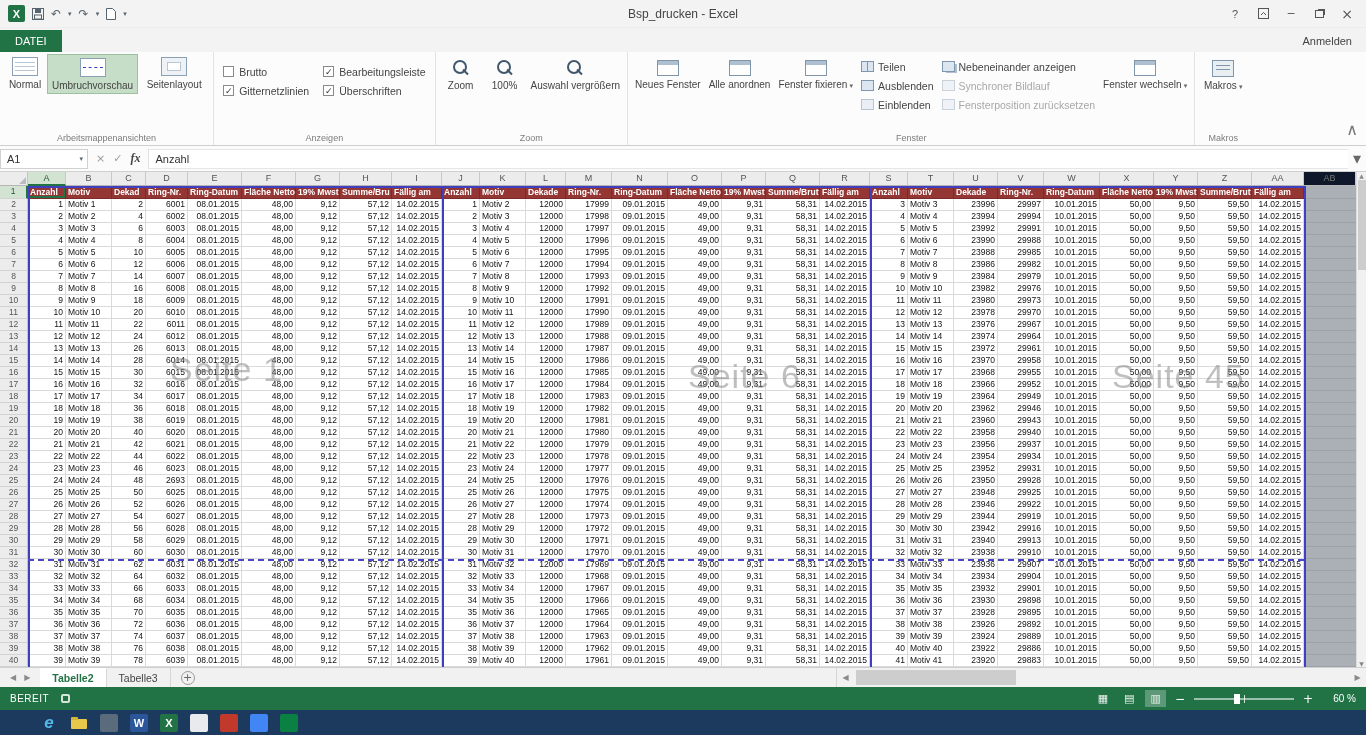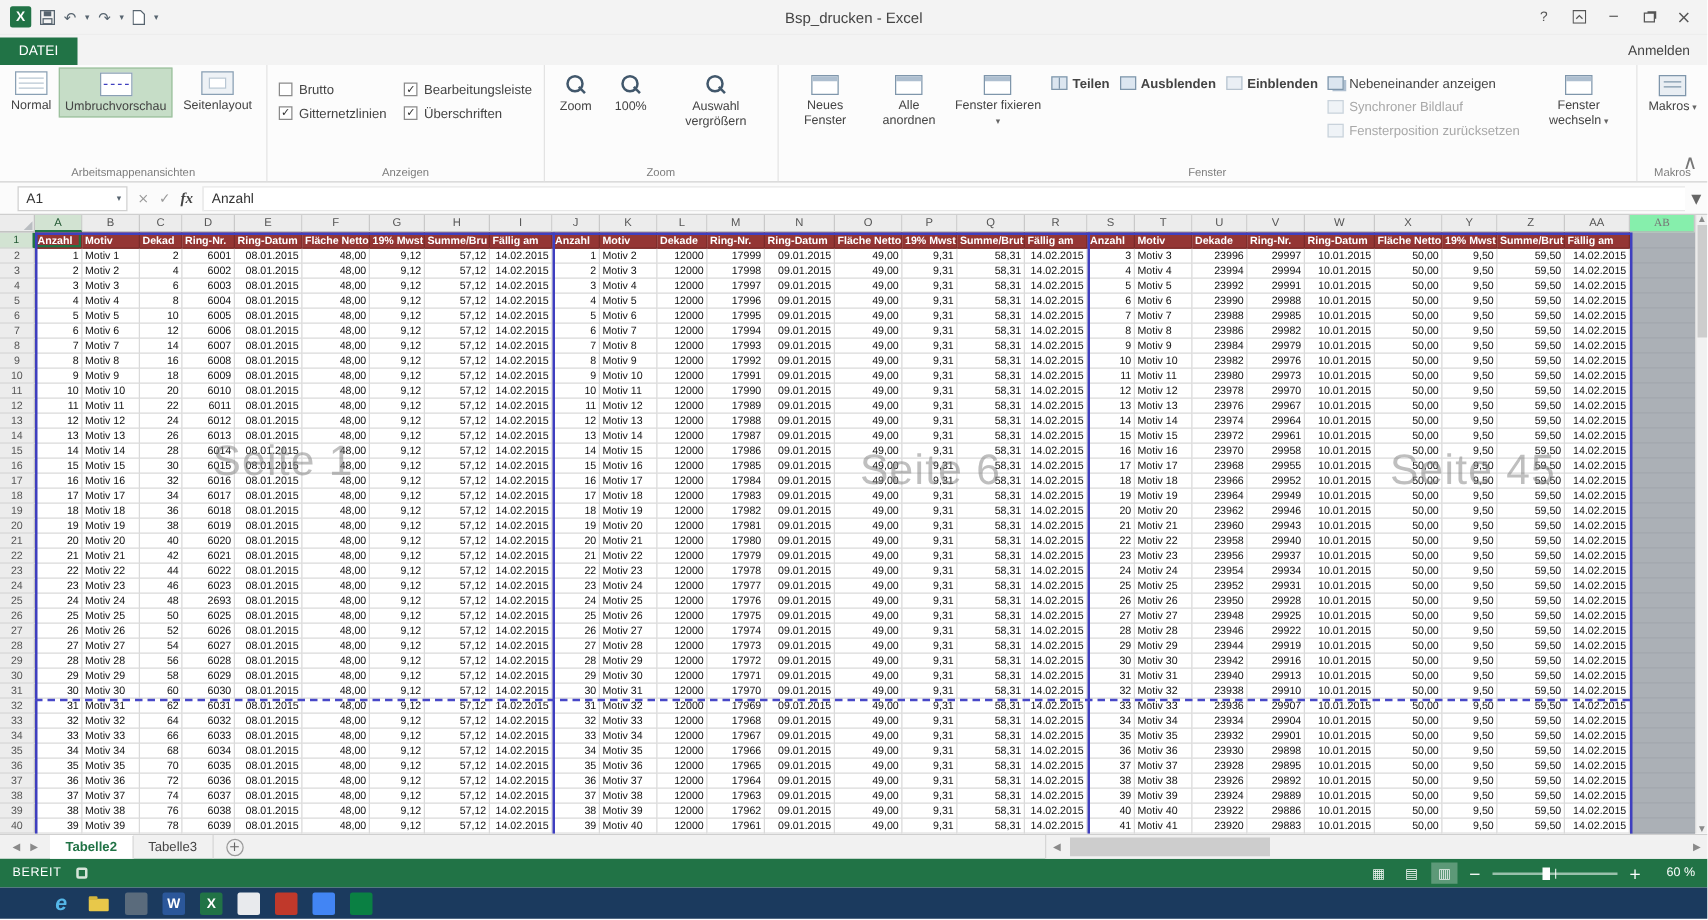--- a/index.html
+++ b/index.html
@@ -54,35 +54,35 @@
   .sico.pair { box-shadow:3px 2px 0 -1px #aebfd0; }
   .macico { width:22px; height:17px; border:1px solid #7f96ab; background:#e9eef3; margin:3px auto 0; position:relative;}
   .macico::after { content:""; position:absolute; left:3px; right:3px; top:4px; border-top:1px solid #7f96ab; box-shadow:0 4px 0 #7f96ab; }
   .chkgrid { display:grid; grid-template-rows:19px 19px; grid-auto-flow:column; grid-auto-columns:auto; column-gap:14px; padding:8px 6px 0; }
   .chk { display:flex; align-items:center; gap:5px; font-size:10.5px; color:#444; }
   .cbox { width:11px; height:11px; border:1px solid #8a8a8a; background:#fff; font-size:9px; line-height:10px; text-align:center; color:#333; flex:none;}
   .collapse { position:absolute; right:8px; bottom:6px; color:#777; }
 
   
   .fbar { height:26px; background:#fbfbfb; border-bottom:1px solid #cfcfcf; display:flex; align-items:center; }
-  .namebox { width:88px; height:20px; margin-left:14px; background:#fff; border:1px solid #d0d0d0; font-size:11px; color:#333; display:flex; align-items:center; padding-left:6px;}
+  .namebox { width:88px; height:20px; margin-left:0; background:#fff; border:1px solid #d0d0d0; font-size:11px; color:#333; display:flex; align-items:center; padding-left:6px;}
   .namebox .dd { margin-left:auto; padding-right:4px;}
   .fxbtns { display:flex; align-items:center; gap:8px; padding:0 8px; color:#9a9a9a; font-size:11px; border-right:1px solid #e0e0e0; height:20px;}
   .fx { font-family:"Liberation Serif", serif; font-style:italic; font-weight:bold; color:#444; font-size:12px;}
   .fval { flex:1; background:#fff; height:20px; font-size:11px; color:#333; display:flex; align-items:center; padding-left:6px; border-top:1px solid #e6e6e6; border-bottom:1px solid #e6e6e6;}
   .fdd { width:18px; text-align:center; color:#666; }
 
   
   .gridwrap { position:relative; height:495px; background:#fff; overflow:hidden; }
   .colheads { display:flex; height:14px; }
   .corner { width:28px; height:14px; background:#ececec; border-right:1px solid #c3c3c3; border-bottom:1px solid #b5b5b5; position:relative; flex:none;}
   .corner::after { content:""; position:absolute; right:1px; bottom:1px; border-left:7px solid transparent; border-bottom:7px solid #b9bdc1; }
   .colh { height:14px; background:#ececec; border-right:1px solid #c9c9c9; border-bottom:1px solid #b5b5b5; font-size:9px; color:#555; text-align:center; line-height:13px; flex:none; overflow:hidden;}
   .colh.selh { background:#d2e3d2; border-bottom:2px solid #217346; color:#215732;}
-  .colh.outh { background:#86efac; color:#777;font-family:Liberation Serif, serif; }
+  .colh.outh { background:#0f172a; color:#777; }
   .grow { display:flex; height:12px; }
   .rowh { width:28px; background:#ececec; border-right:1px solid #c3c3c3; border-bottom:1px solid #d2d2d2; font-size:8.5px; color:#555; text-align:center; flex:none; line-height:11px;}
   .rowh.selh { background:#d2e3d2; border-right:2px solid #217346; color:#215732;}
   .cell { border-right:1px solid #dadada; border-bottom:1px solid #dadada; font-size:8.5px; color:#111; line-height:11px; white-space:nowrap; overflow:hidden; flex:none; padding:0 2px;}
   .cell.num { text-align:right; }
   .cell.txt { text-align:left; }
   .cell.hdr { background:#943634; color:#fff; font-weight:bold; font-size:8.5px; line-height:12px; border-right:1px solid #7a2b29; border-bottom:1px solid #7a2b29;}
   .cell.a1sel { box-shadow:inset 0 0 0 2px #217346; }
   .cell.outc { background:#abb0b6; border-right:none; border-bottom:1px solid #9da2a8; }
   .pbv { position:absolute; width:2px; top:14px; bottom:0; background:#3f3fbf; z-index:5; }
@@ -237,21 +237,21 @@
         <span class="lbl">Neues Fenster</span>
       </div>
       <div class="bbtn" style="min-width:56px;">
         <div class="winico"></div>
         <span class="lbl">Alle anordnen</span>
       </div>
       <div class="bbtn hasdd" style="min-width:52px;">
         <div class="winico"></div>
         <span class="lbl">Fenster fixieren</span>
       </div>
-      <div style="display:flex;flex-direction:row;padding-top:3px;font-weight:bold;">
+      <div style="display:flex;flex-direction:column;padding-top:3px;">
         <div class="sbtn">
             <span class="sico split"></span>
             <span>Teilen</span>
           </div>
         <div class="sbtn">
             <span class="sico"></span>
             <span>Ausblenden</span>
           </div>
         <div class="sbtn">
             <span class="sico" style="opacity:.55"></span>

